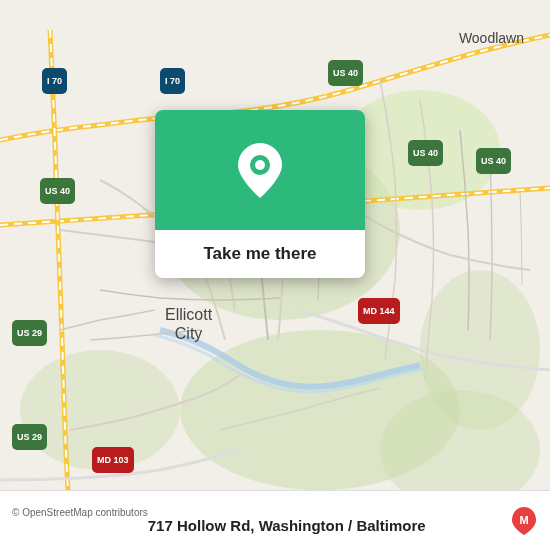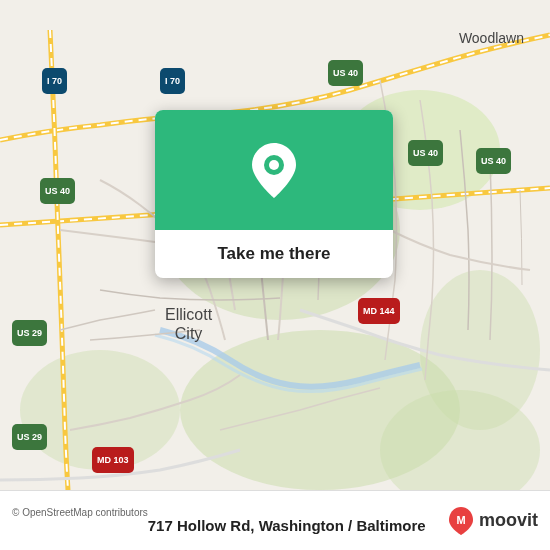--- a/index.html
+++ b/index.html
@@ -81,21 +81,21 @@
       font-size: 18px;
       font-weight: bold;
       color: #333;
     }
 
     
     #popup-card {
       position: absolute;
       top: 110px;
       left: 155px;
-      width: 238px;
+      width: 210px;
       background: white;
       border-radius: 8px;
       box-shadow: 0 4px 16px rgba(0,0,0,0.3);
       overflow: hidden;
       display: flex;
       flex-direction: column;
       align-items: center;
     }
 
     #popup-green-area {
@@ -247,16 +247,15 @@
     <div id="bottom-left">
       <div id="copyright-text">© OpenStreetMap contributors</div>
       <div id="address-text">717 Hollow Rd, Washington / Baltimore</div>
     </div>
     <div id="moovit-logo">
 
       <svg id="moovit-icon" viewBox="0 0 28 28" xmlns="http://www.w3.org/2000/svg">
         <path d="M14 0 C7 0 2 6 2 13 C2 21 14 28 14 28 C14 28 26 21 26 13 C26 6 21 0 14 0 Z" fill="#e84040"></path>
         <text x="14" y="17" font-size="11" font-weight="bold" fill="white" text-anchor="middle" font-family="Arial">M</text>
       </svg>
-      <span id="moovit-label">moovit</span>
     </div>
   </div>
 </div>
 
 </body></html>

